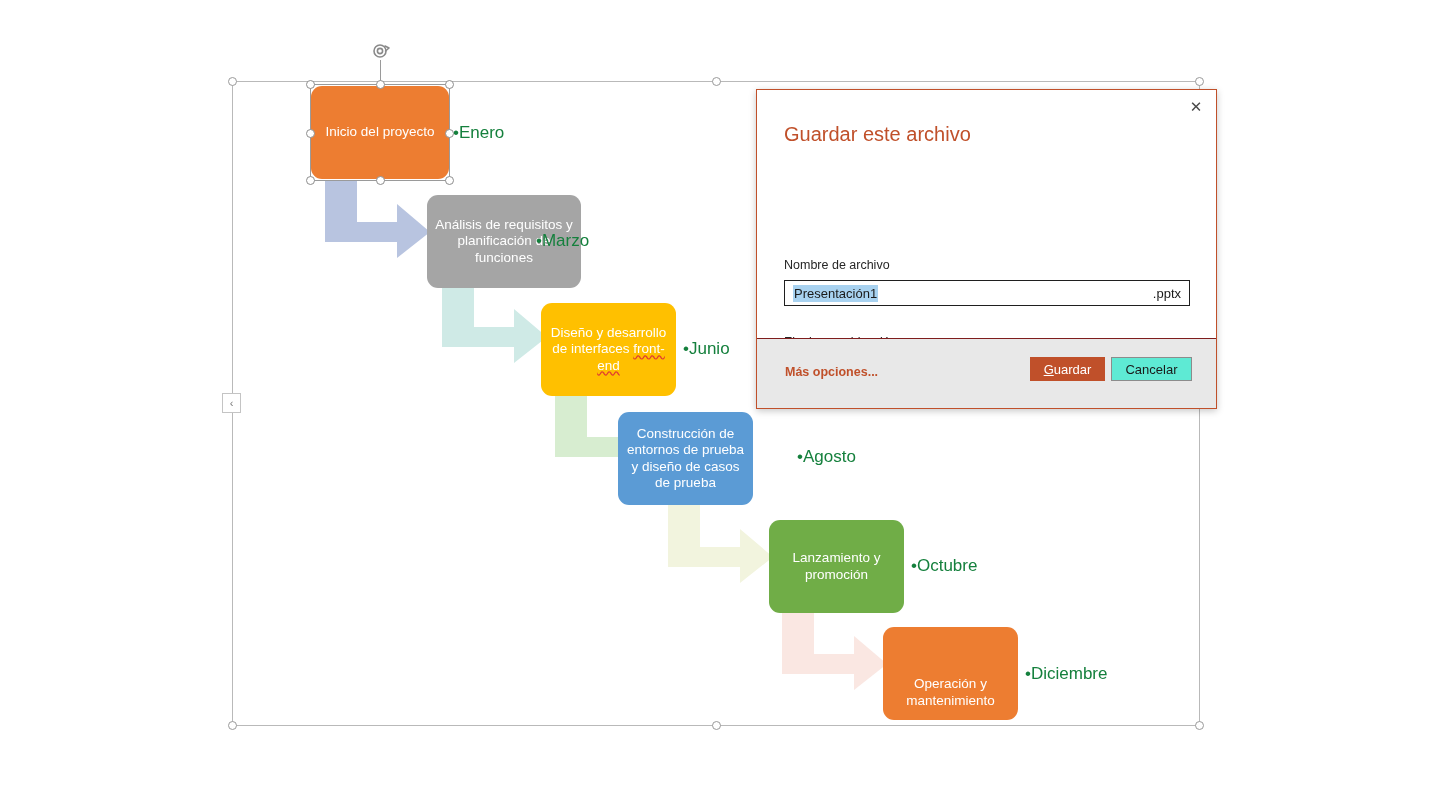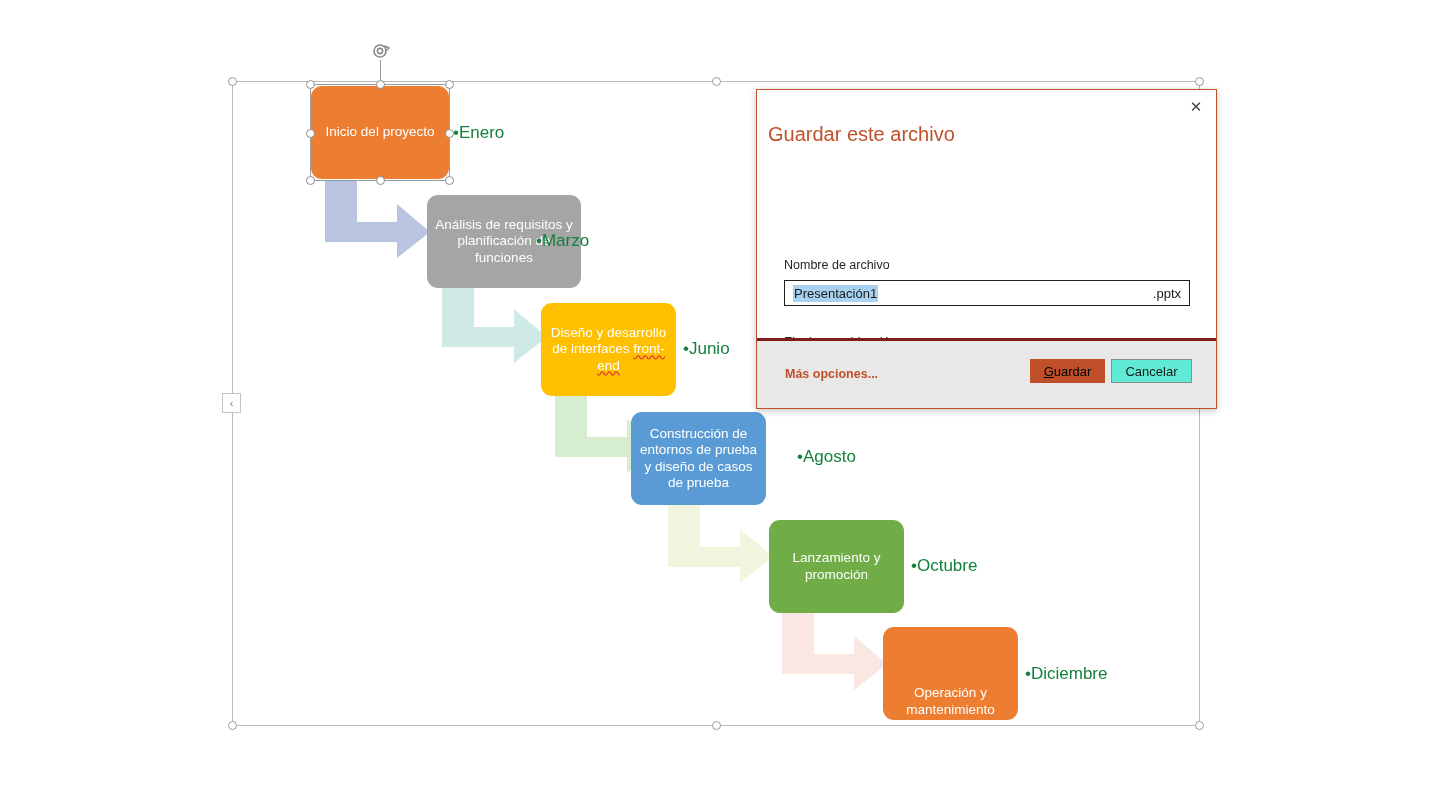--- a/index.html
+++ b/index.html
@@ -93,21 +93,21 @@
     position: absolute;
     border-radius: 11px;
     color: #ffffff;
     display: flex;
     align-items: center;
     justify-content: center;
     text-align: center;
     font-size: 13.5px;
     line-height: 16.5px;
     box-sizing: border-box;
-    padding: 2px 8px;
+    padding: 11px 8px;
   }
 
   
   .arrow { position: absolute; }
 
   
   .month {
     position: absolute;
     color: #15803d;
     font-size: 17px;
@@ -134,21 +134,21 @@
   .dlg-body { position: relative; height: 249px; }
   .dlg-close {
     position: absolute; right: 6px; top: 5px;
     width: 28px; height: 24px;
     display: flex; align-items: center; justify-content: center;
     color: #4a4a4a; font-size: 15px;
     cursor: pointer;
     background: transparent; border: none;
   }
   .dlg-title {
-    position: absolute; left: 11px; top: 32px;
+    position: absolute; left: 27px; top: 32px;
     color: #c0502a;
     font-size: 20px;
     line-height: 24px;
   }
   .fld-label {
     position: absolute;
     color: #262626;
     font-size: 12.5px;
   }
   .lbl-name { left: 27px; top: 168px; }
@@ -196,21 +196,21 @@
     margin-right: 14px;
     color: #2b2b2b;
     font-size: 9px;
   }
 
   .dlg-footer {
     position: absolute;
     left: 0; bottom: 0;
     width: 100%; height: 70px;
     background: #e8e8e8;
-    border-top: 3px solid #7f1d1d;
+    border-top: 1px solid #7f1d1d;
     box-sizing: border-box;
   }
   .more-opts {
     position: absolute;
     left: 28px; top: 26px;
     color: #c0502a;
     font-size: 12.5px;
     font-weight: bold;
     cursor: pointer;
   }
@@ -219,21 +219,21 @@
     top: 18px;
     height: 24px;
     font-size: 13px;
     display: flex; align-items: center; justify-content: center;
     box-sizing: border-box;
     cursor: pointer;
   }
   .btn-save {
     left: 273px; width: 75px;
     background: #c0502a;
-    color: #000000;
+    color: #ffffff;
     border: 1px solid #c0502a;
   }
   .btn-save u { text-decoration: underline; }
   .btn-cancel {
     left: 354px; width: 81px;
     background: #5eead4;
     color: #1a1a1a;
     border: 1px solid #8c8c8c;
   }
 </style>
@@ -282,21 +282,21 @@
   </div>
 
   <div class="node" style="left:427px; top:195px; width:154px; height:93px; background:#A5A5A5;">
     <span>Análisis de requisitos y planificación de funciones</span>
   </div>
 
   <div class="node" style="left:541px; top:303px; width:135px; height:93px; background:#FFC000;">
     <span>Diseño y desarrollo de interfaces <span class="spell">front-end</span></span>
   </div>
 
-  <div class="node" style="left:631px; top:412px; width:135px; height:93px; background:#5B9BD5;">
+  <div class="node" style="left:618px; top:412px; width:135px; height:93px; background:#5B9BD5;">
     <span>Construcción de entornos de prueba y diseño de casos de prueba</span>
   </div>
 
   <div class="node" style="left:769px; top:520px; width:135px; height:93px; background:#70AD47;">
     <span>Lanzamiento y promoción</span>
   </div>
 
   <div class="node" style="left:883px; top:627px; width:135px; height:93px; background:#ED7D31;align-items:flex-end;">
     <span>Operación y mantenimiento</span>
   </div>

